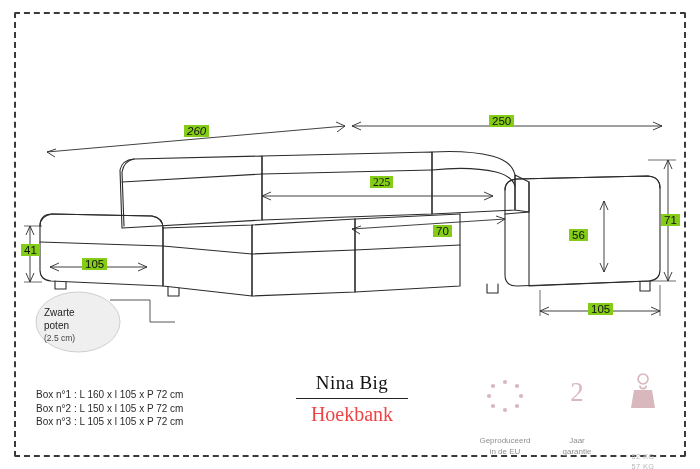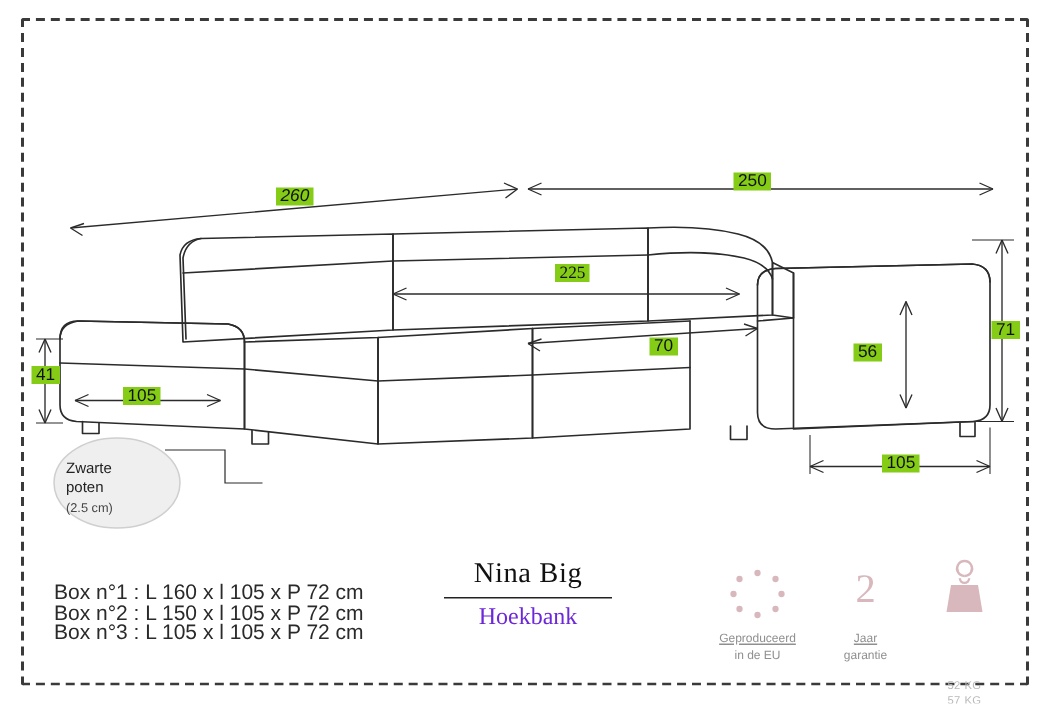--- a/index.html
+++ b/index.html
@@ -36,21 +36,21 @@
     color:#111;
     background:#84cc16;
     padding:0 3px;
     white-space:nowrap;
   }
 
   
   .boxlist{
     position:absolute;
     left:36px;top:388px;
-    font-size:14px;
+    font-size:10px;
     line-height:13.5px;
     color:#2a2a2a;
   }
   .boxlist div{white-space:nowrap;}
 
   
   .title-wrap{
     position:absolute;
     left:282px;top:372px;
     width:140px;
@@ -62,33 +62,33 @@
     color:#111;
     letter-spacing:.4px;
   }
   .title-rule{
     width:112px;height:1px;
     background:#222;
     margin:4px auto 4px auto;
   }
   .title-sub{
     font-family:"Liberation Serif", serif;
-    font-size:16px;
-    color:#6d28d9;
+    font-size:20px;
+    color:#ef4444;
   }
 
   
   .badge{
     position:absolute;
     text-align:center;
     color:#8f8f8f;
     font-size:8px;
     line-height:11px;
   }
-  .badge .cap{ margin-top:4px;text-decoration:underline; }
+  .badge .cap{ margin-top:19px; }
 
   .eu-wrap{ left:468px; top:368px; width:74px; }
   .yr-wrap{ left:552px; top:368px; width:50px; }
   .wt-wrap{ left:612px; top:368px; width:62px; }
 
   .bignum{
     font-family:"Liberation Serif", serif;
     font-size:27px;
     color:#d8b7bd;
     line-height:28px;

